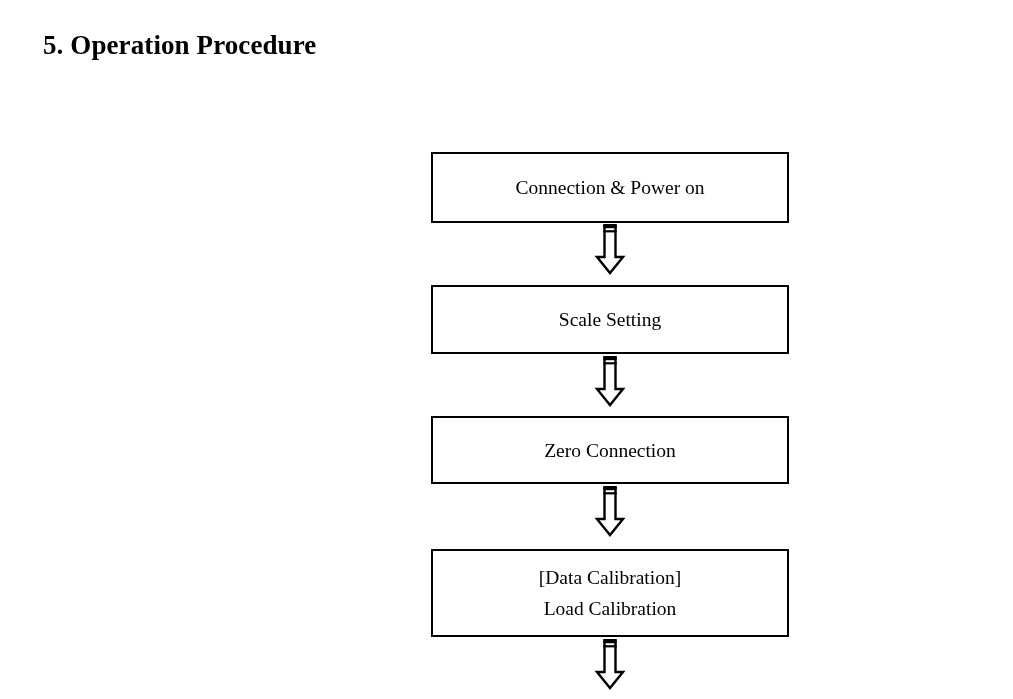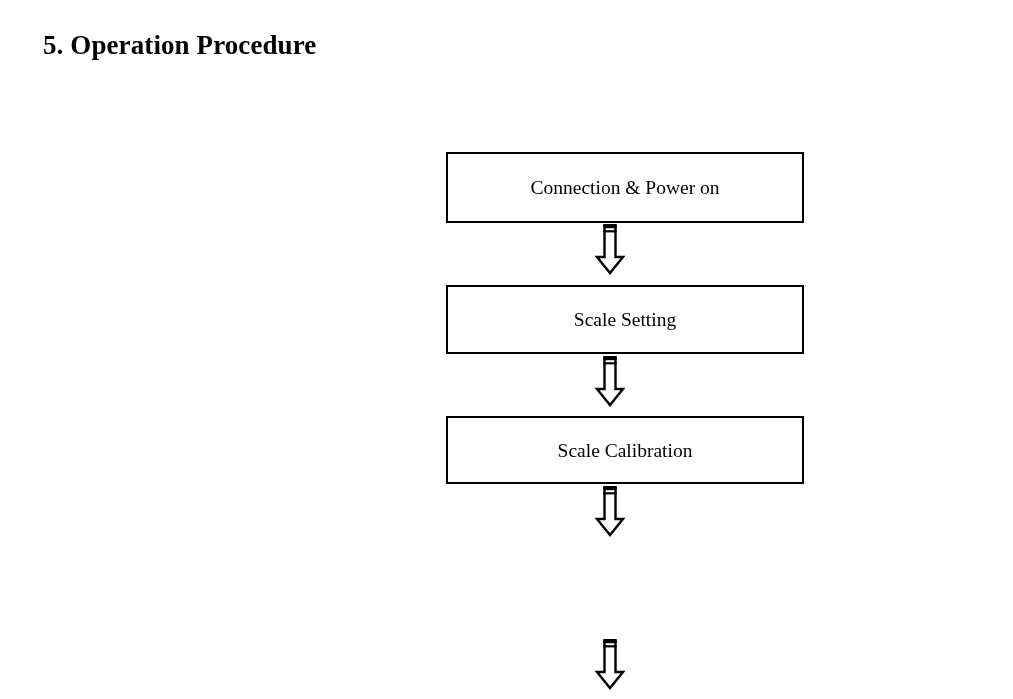--- a/index.html
+++ b/index.html
@@ -51,21 +51,20 @@
     position: absolute;
     left: 431px;
     width: 358px;
     box-sizing: border-box;
     border: 2px solid #000000;
     background: #ffffff;
     display: flex;
     align-items: center;
     justify-content: center;
     text-align: center;
-    margin-left: 15px;
   }
 
   .flow-node-label {
     font-size: 19.5px;
     line-height: 31px;
     font-weight: normal;
     white-space: pre-line;
   }
 
   #flow-node-0 { top: 152px; height: 71px; }
@@ -116,31 +115,35 @@
 
     <div class="flow-arrow" id="flow-arrow-1">
       <svg width="32" height="58" viewBox="0 0 32 58" aria-hidden="true">
         <path d="M10.5 2 L21.5 2 L21.5 33 L29 33 L16 49 L3 33 L10.5 33 Z" fill="#ffffff" stroke="#000000" stroke-width="2.4" stroke-linejoin="miter"></path>
         <rect x="9.3" y="0" width="13.4" height="4.2" fill="#000000"></rect>
         <rect x="9.3" y="6.2" width="13.4" height="2.2" fill="#000000"></rect>
       </svg>
     </div>
 
     <div class="flow-node" id="flow-node-2">
-      <span class="flow-node-label">Scale Calibration</span>
+      <span class="flow-node-label">Zero Connection</span>
     </div>
 
     <div class="flow-arrow" id="flow-arrow-2">
       <svg width="32" height="58" viewBox="0 0 32 58" aria-hidden="true">
         <path d="M10.5 2 L21.5 2 L21.5 33 L29 33 L16 49 L3 33 L10.5 33 Z" fill="#ffffff" stroke="#000000" stroke-width="2.4" stroke-linejoin="miter"></path>
         <rect x="9.3" y="0" width="13.4" height="4.2" fill="#000000"></rect>
         <rect x="9.3" y="6.2" width="13.4" height="2.2" fill="#000000"></rect>
       </svg>
     </div>
 
+    <div class="flow-node" id="flow-node-3">
+      <span class="flow-node-label">[Data Calibration]
+Load Calibration</span>
+    </div>
 
     <div class="flow-arrow" id="flow-arrow-3">
       <svg width="32" height="58" viewBox="0 0 32 58" aria-hidden="true">
         <path d="M10.5 2 L21.5 2 L21.5 33 L29 33 L16 49 L3 33 L10.5 33 Z" fill="#ffffff" stroke="#000000" stroke-width="2.4" stroke-linejoin="miter"></path>
         <rect x="9.3" y="0" width="13.4" height="4.2" fill="#000000"></rect>
         <rect x="9.3" y="6.2" width="13.4" height="2.2" fill="#000000"></rect>
       </svg>
     </div>
 
   </div>

